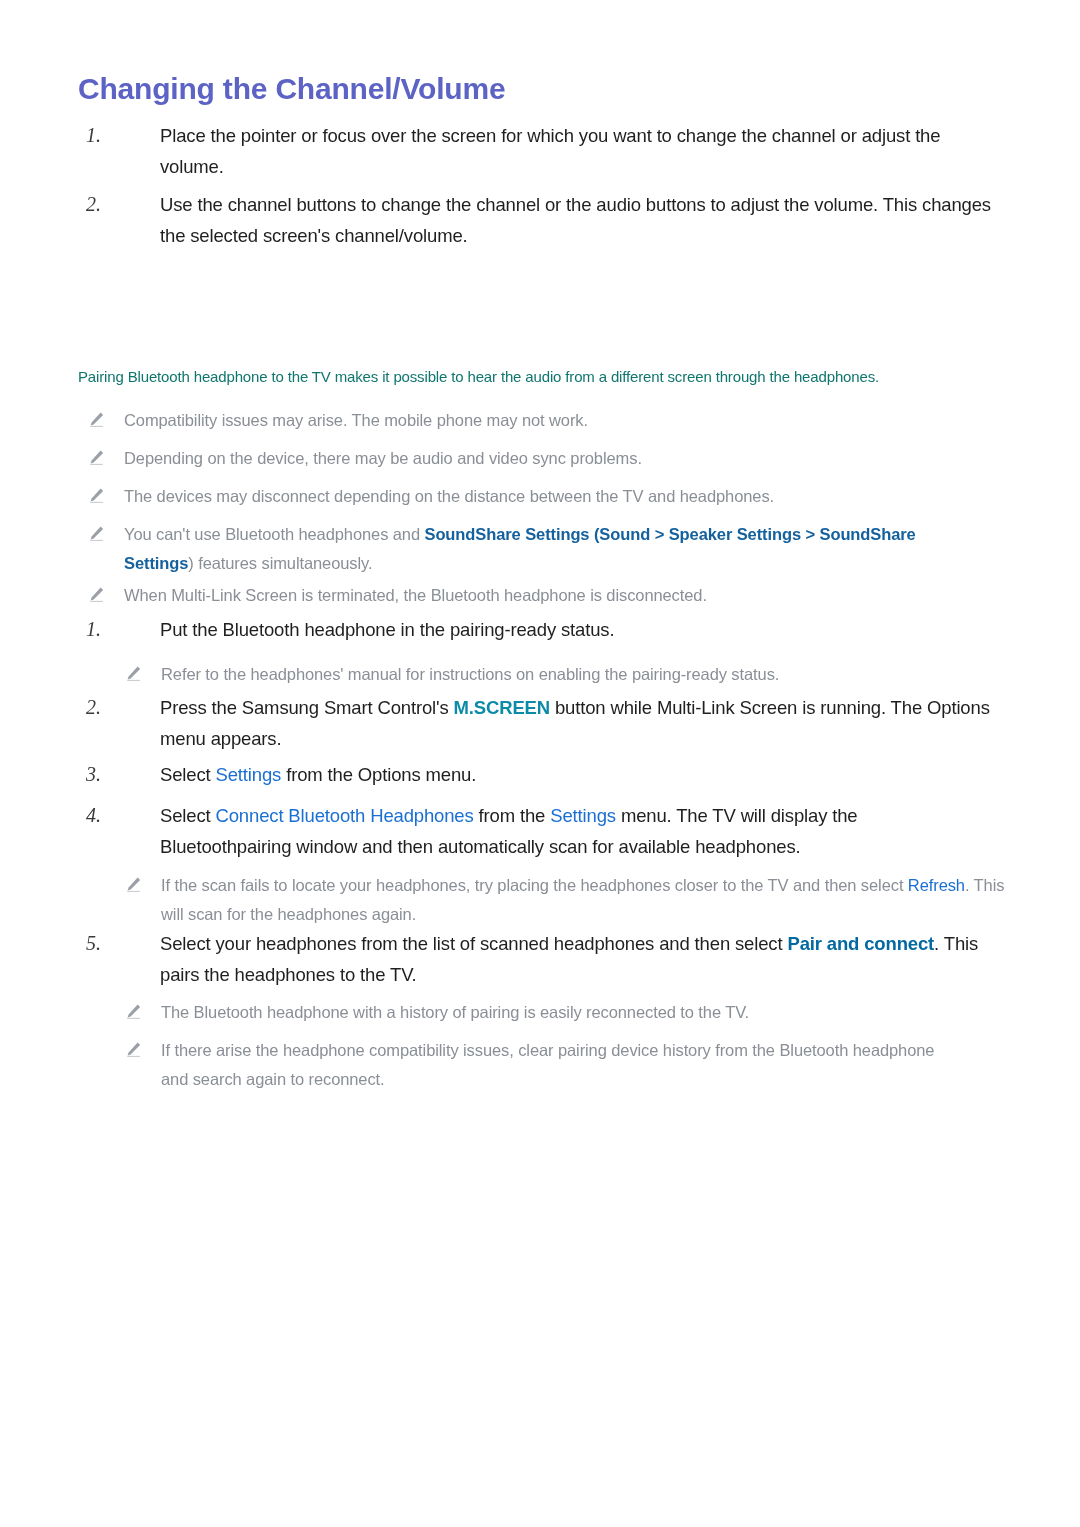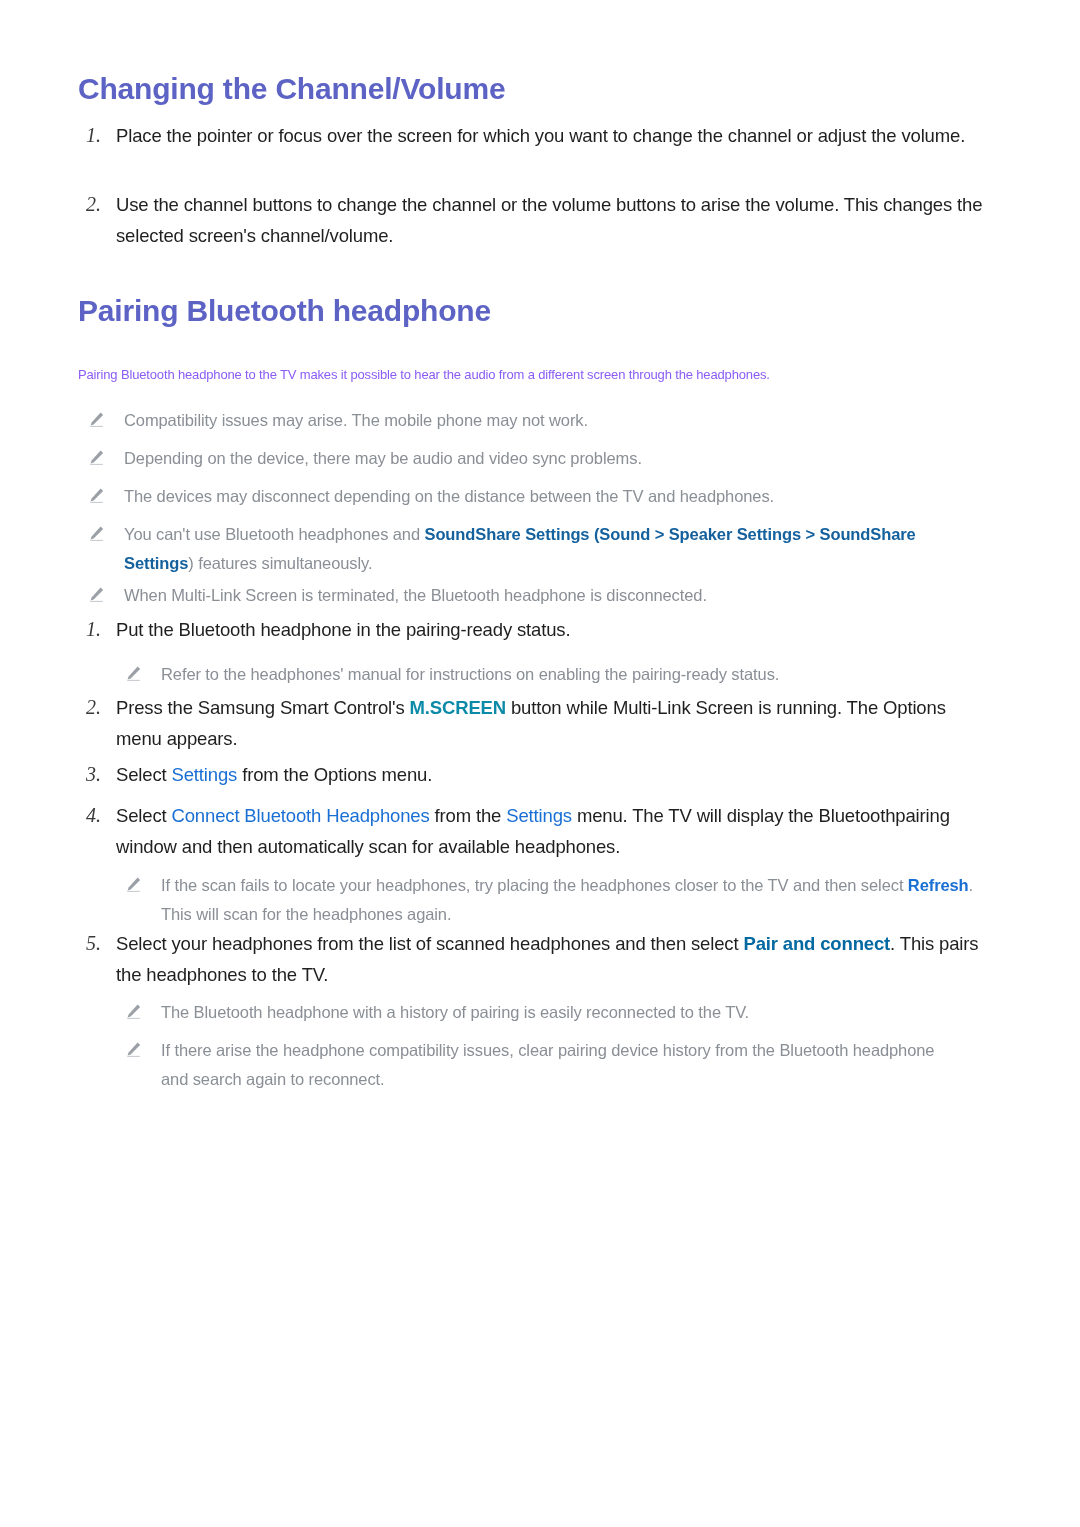--- a/index.html
+++ b/index.html
@@ -33,23 +33,23 @@
     margin: 0;
     padding: 0;
     line-height: 1.2;
   }
   .heading-1 { position: absolute; left: 78px; top: 71px; }
   .heading-2 { position: absolute; left: 78px; top: 293px; }
 
   
   .para {
     position: absolute;
-    font-size: 13px;
+    font-size: 15px;
     line-height: 31px;
-    color: #8b5cf6;
+    color: #0f766e;
     letter-spacing: -0.15px;
   }
 
   
   .olitem {
     position: absolute;
     display: block;
   }
   .olnum {
     position: absolute;
@@ -58,21 +58,21 @@
     width: 32px;
     text-align: left;
     font-family: "Liberation Serif", serif;
     font-style: italic;
     font-size: 20px;
     line-height: 31px;
     color: #3a3a3a;
   }
   .oltext {
     display: block;
-    margin-left: 30px;
+    margin-left: 74px;
     font-size: 18.5px;
     line-height: 31px;
     color: #1f1f1f;
     letter-spacing: -0.15px;
   }
 
   
   .note {
     position: absolute;
   }
@@ -91,41 +91,40 @@
     line-height: 29px;
     color: #8a8f96;
     letter-spacing: -0.1px;
   }
 
   
   .blue-bold   { color: #14619e; font-weight: bold; }
   .blue-link   { color: #1a6fd4; }
   .blue-strong { color: #0369a1; font-weight: bold; }
   .teal-bold   { color: #0b8ba8; font-weight: bold; }
-  .note-blue   { color: #1a6fd4; font-weight: bold; }
+  .note-blue   { color: #1a6fd4; font-weight: normal; }
   .chev        { color: #14619e; font-weight: bold; }
 </style>
 </head>
 <body>
 
 <div class="page">
 
   <h1 class="heading heading-1">Changing the Channel/Volume</h1>
 
   <div class="olitem" style="left:86px; top:120px; width:900px;">
     <span class="olnum">1.</span>
     <span class="oltext">Place the pointer or focus over the screen for which you want to change the channel or adjust the volume.</span>
   </div>
 
   <div class="olitem" style="left:86px; top:189px; width:920px;">
     <span class="olnum">2.</span>
-    <span class="oltext">Use the channel buttons to change the channel or the volume buttons to arise the volume. This changes the selected screen's channel/volume.</span>
-  </div>
-
-  <h1 class="heading heading-2">Pairing Bluetooth headphone</h1>
+    <span class="oltext">Use the channel buttons to change the channel or the audio buttons to adjust the volume. This changes the selected screen's channel/volume.</span>
+  </div>
+
 
   <p class="para" style="left:78px; top:346px; width:905px;">Pairing Bluetooth headphone to the TV makes it possible to hear the audio from a different screen through the headphones.</p>
 
   <div class="note" style="left:88px; top:406px; width:900px;">
     <span class="note-icon">
       <svg viewBox="0 0 17 17" width="17" height="17" aria-hidden="true">
         <path d="M12.6 1.6 L15.1 4.1 L5.6 13.6 L2.6 14.6 L3.6 11.6 Z" fill="#9aa0a6"></path>
         <path d="M2.2 15.4 L14.8 15.4" stroke="#c8ccd1" stroke-width="1.1" fill="none"></path>
       </svg>
     </span>

